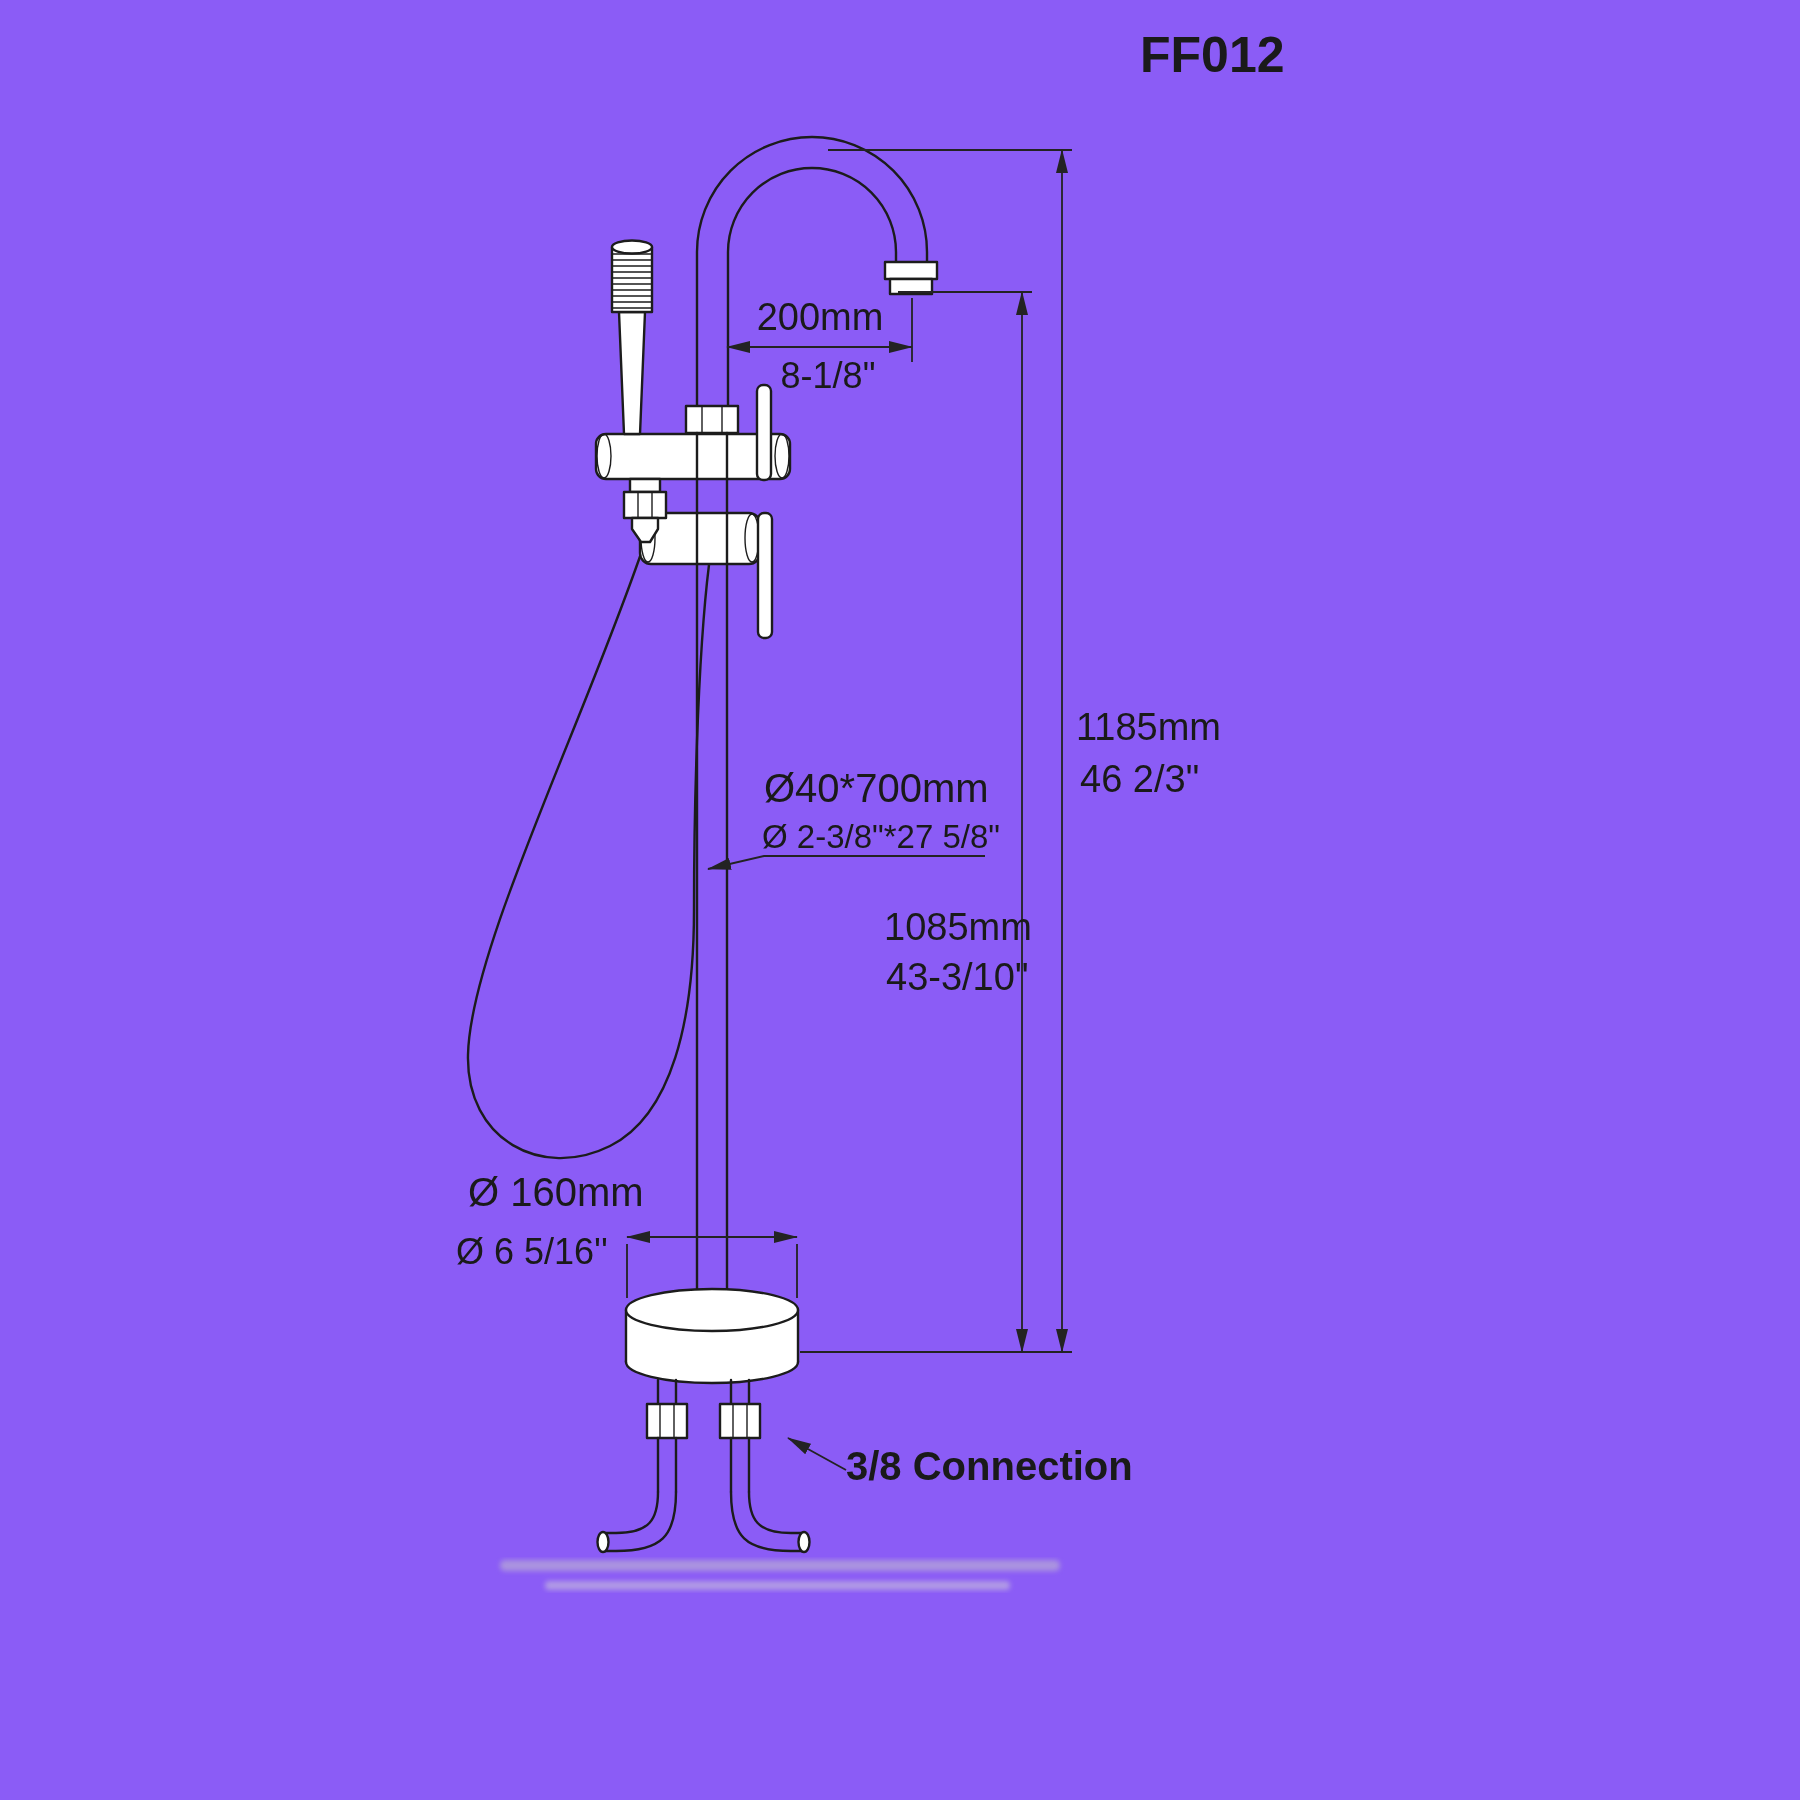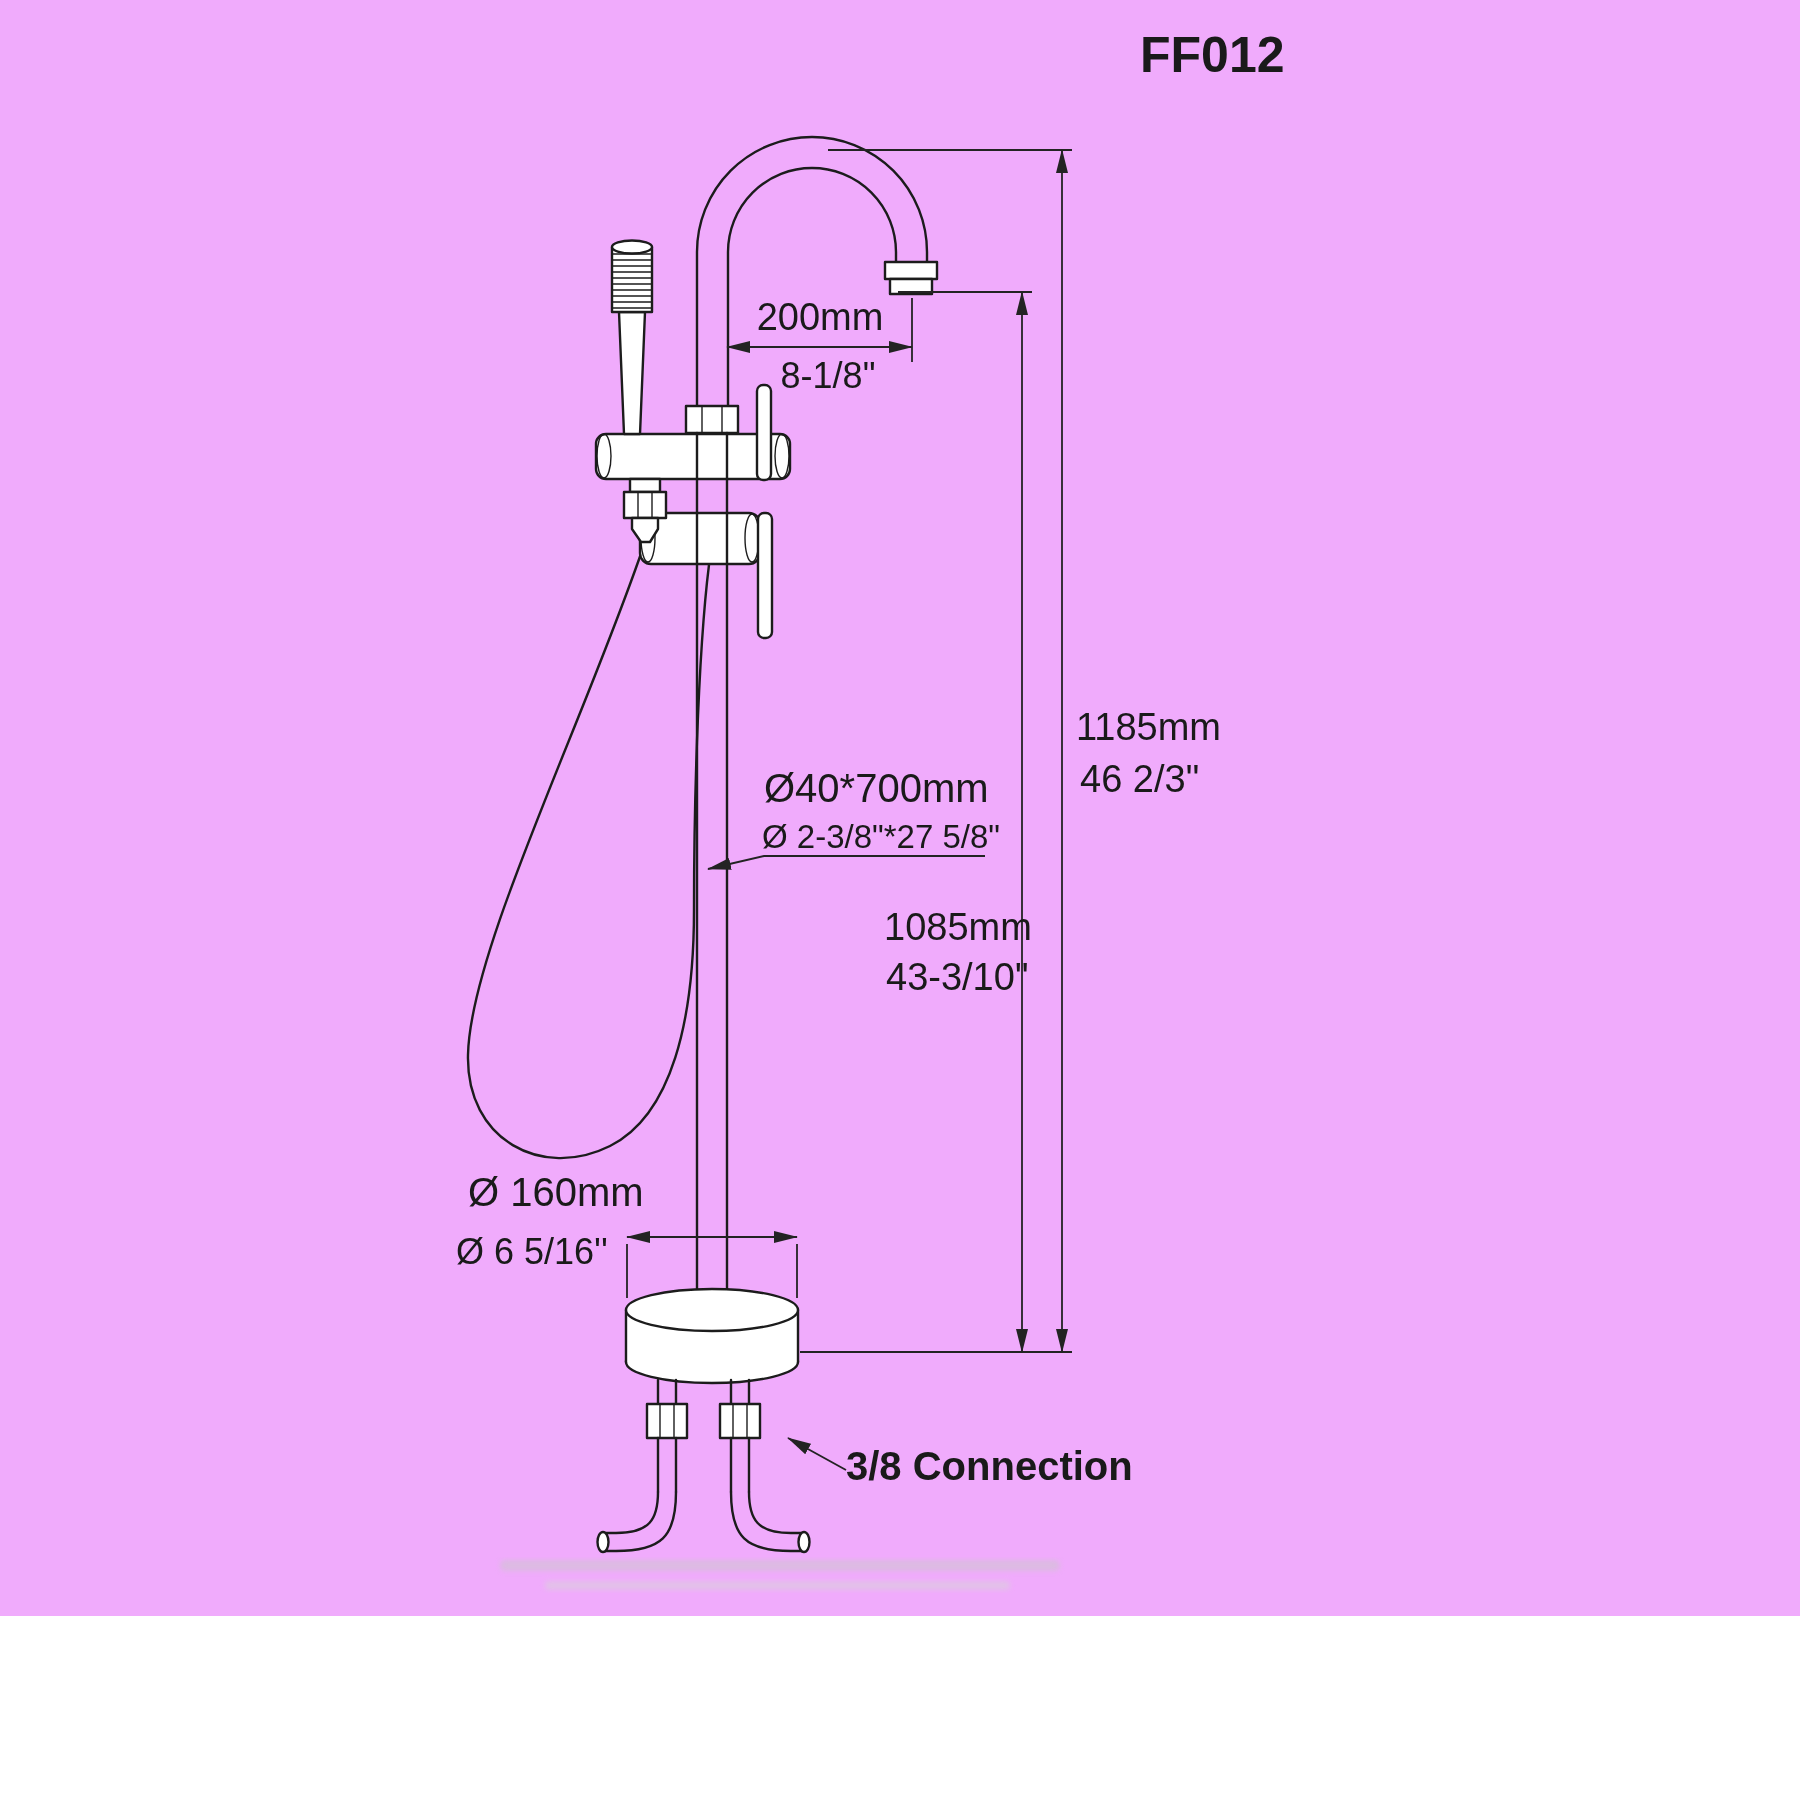--- a/index.html
+++ b/index.html
@@ -1,19 +1,19 @@
 <!DOCTYPE html>
 <html><head>
 <meta charset="utf-8">
 <style>
   html,body{margin:0;padding:0;background:#fff;}
   .canvas{
     position:relative;
-    width:1800px;height:1616px;
-    background:#f0abfc;
+    width:1800px;height:1800px;
+    background:#8b5cf6;
     overflow:hidden;
   }
   svg{display:block;}
   
   .st{fill:none;stroke:#1c1c1c;stroke-width:2.4;stroke-linecap:round;stroke-linejoin:round;}
   .st-thin{fill:none;stroke:#1c1c1c;stroke-width:1.4;}
   .wf{fill:#ffffff;stroke:#1c1c1c;stroke-width:2.4;stroke-linejoin:round;}
   
   .dim{fill:none;stroke:#232323;stroke-width:1.8;}
   .dim-arrow{marker-start:url(#arrowhead);marker-end:url(#arrowhead);}

